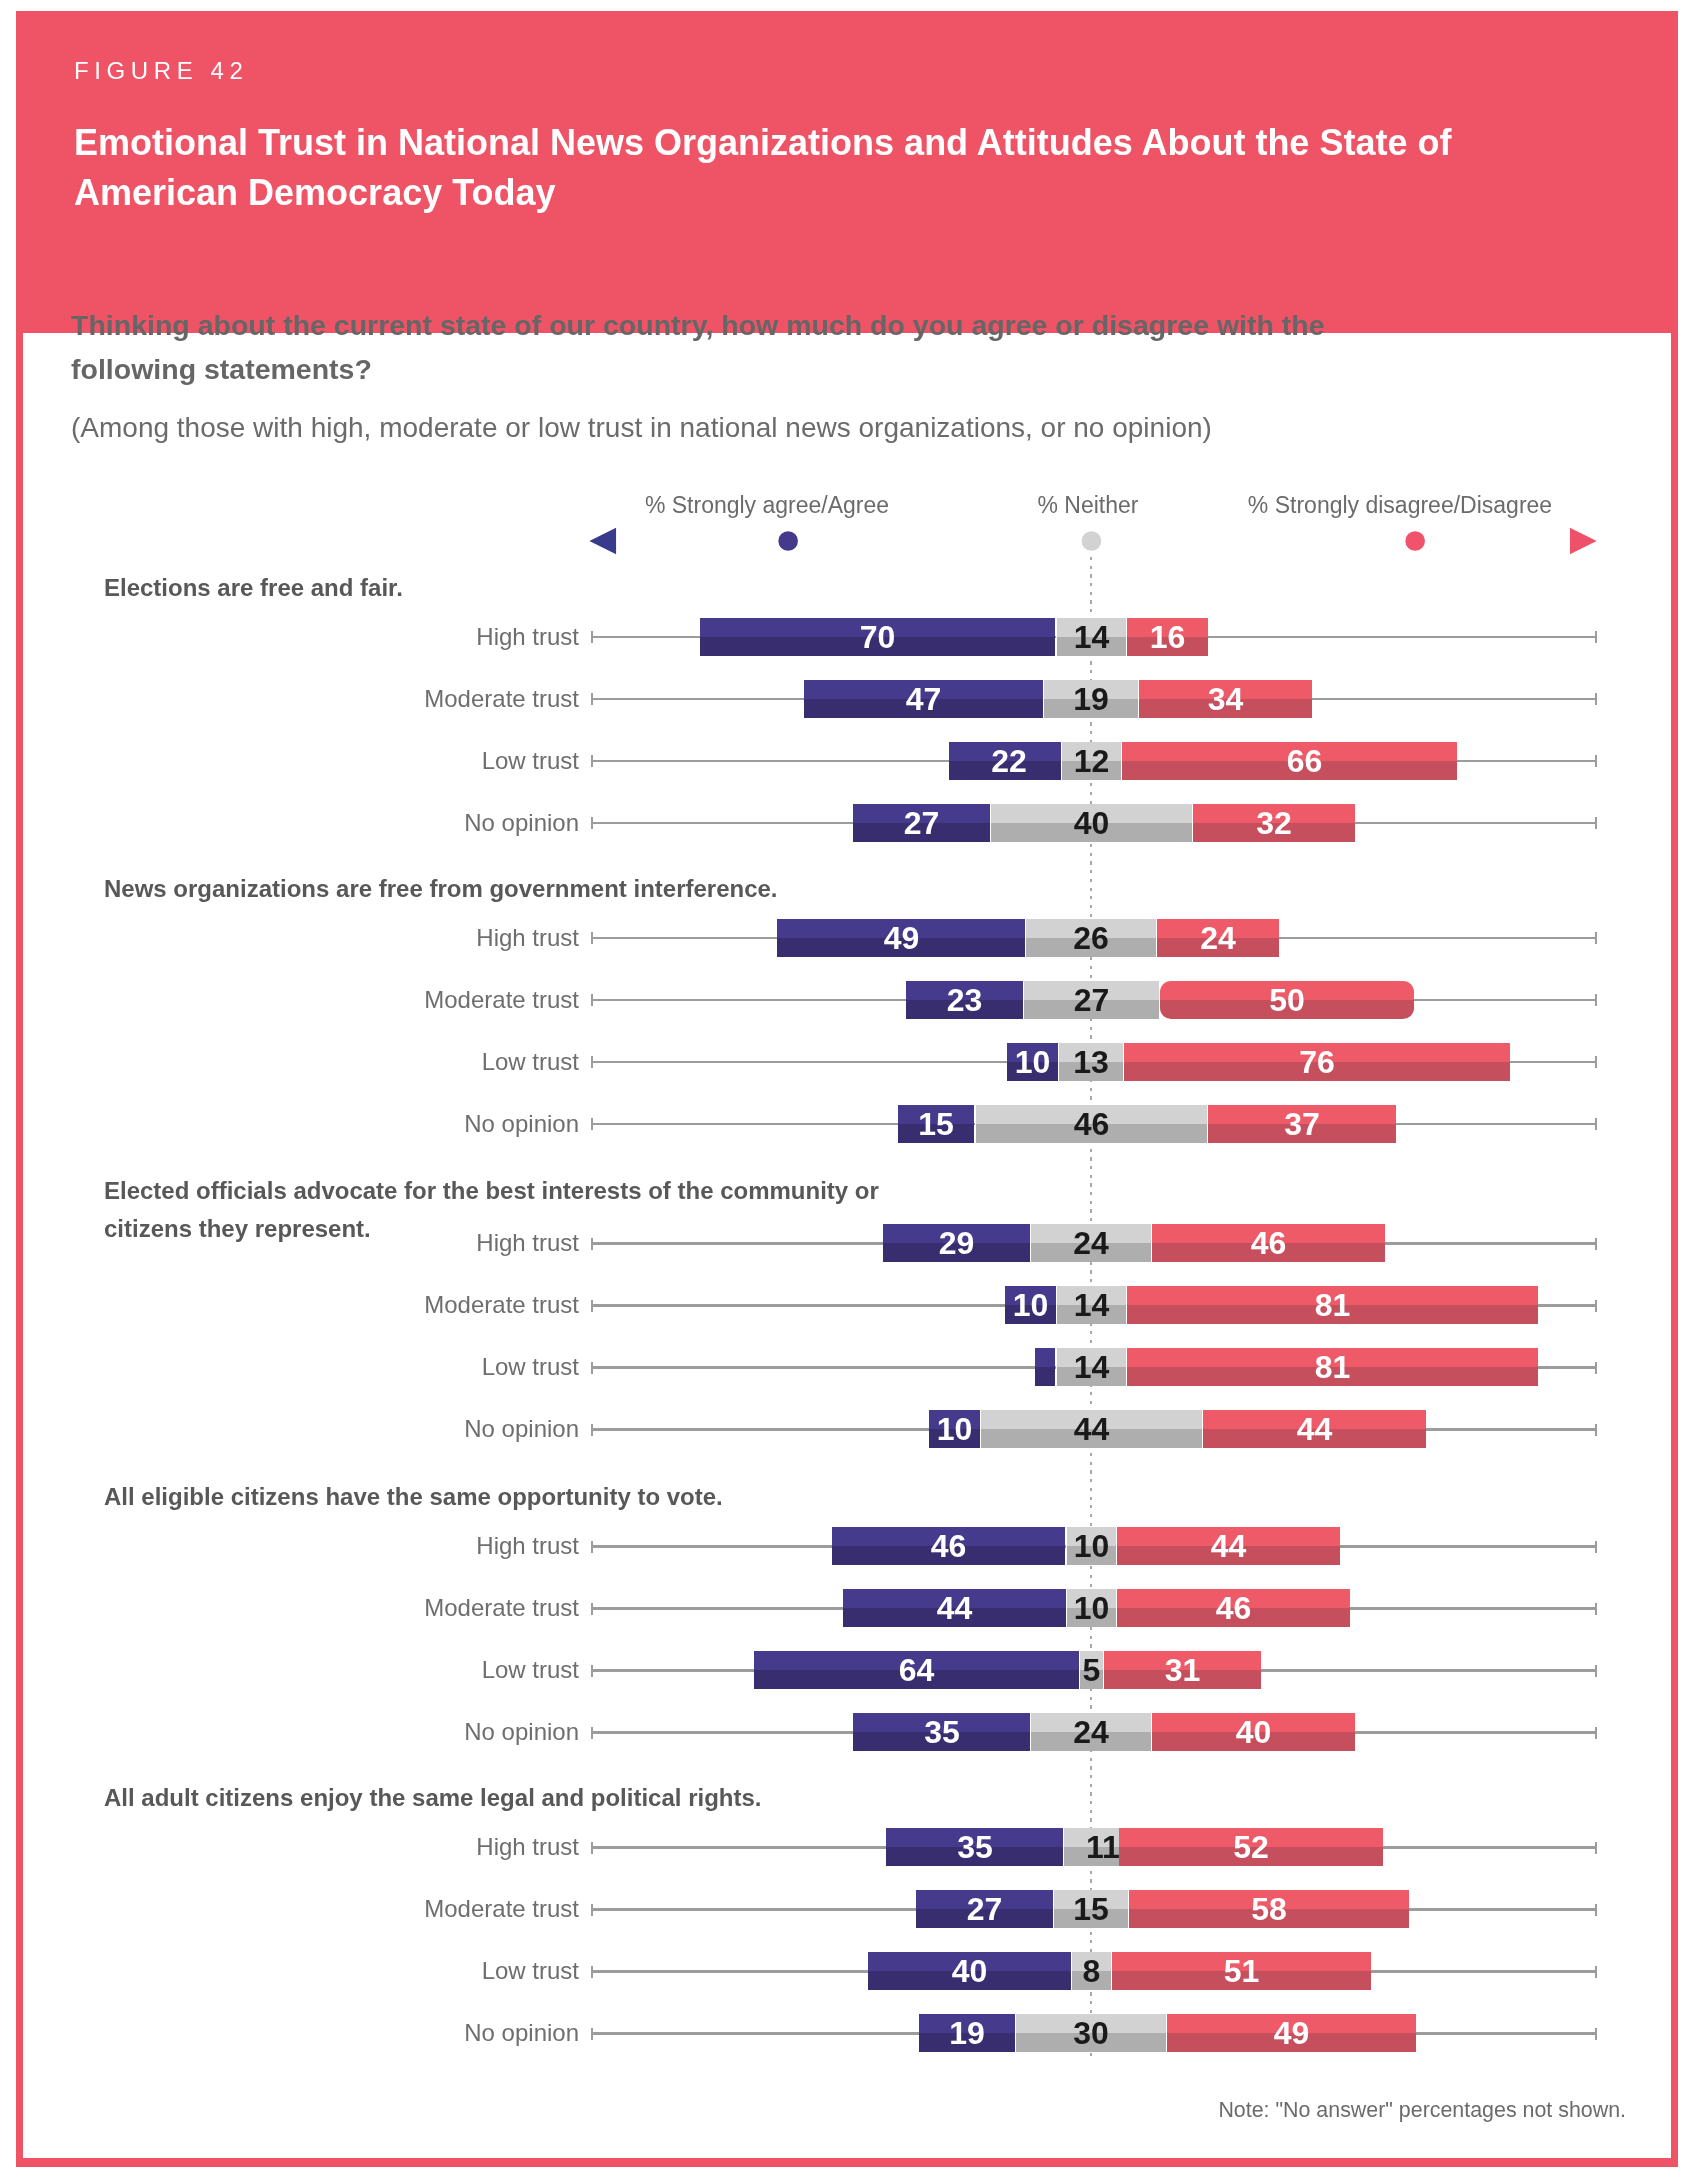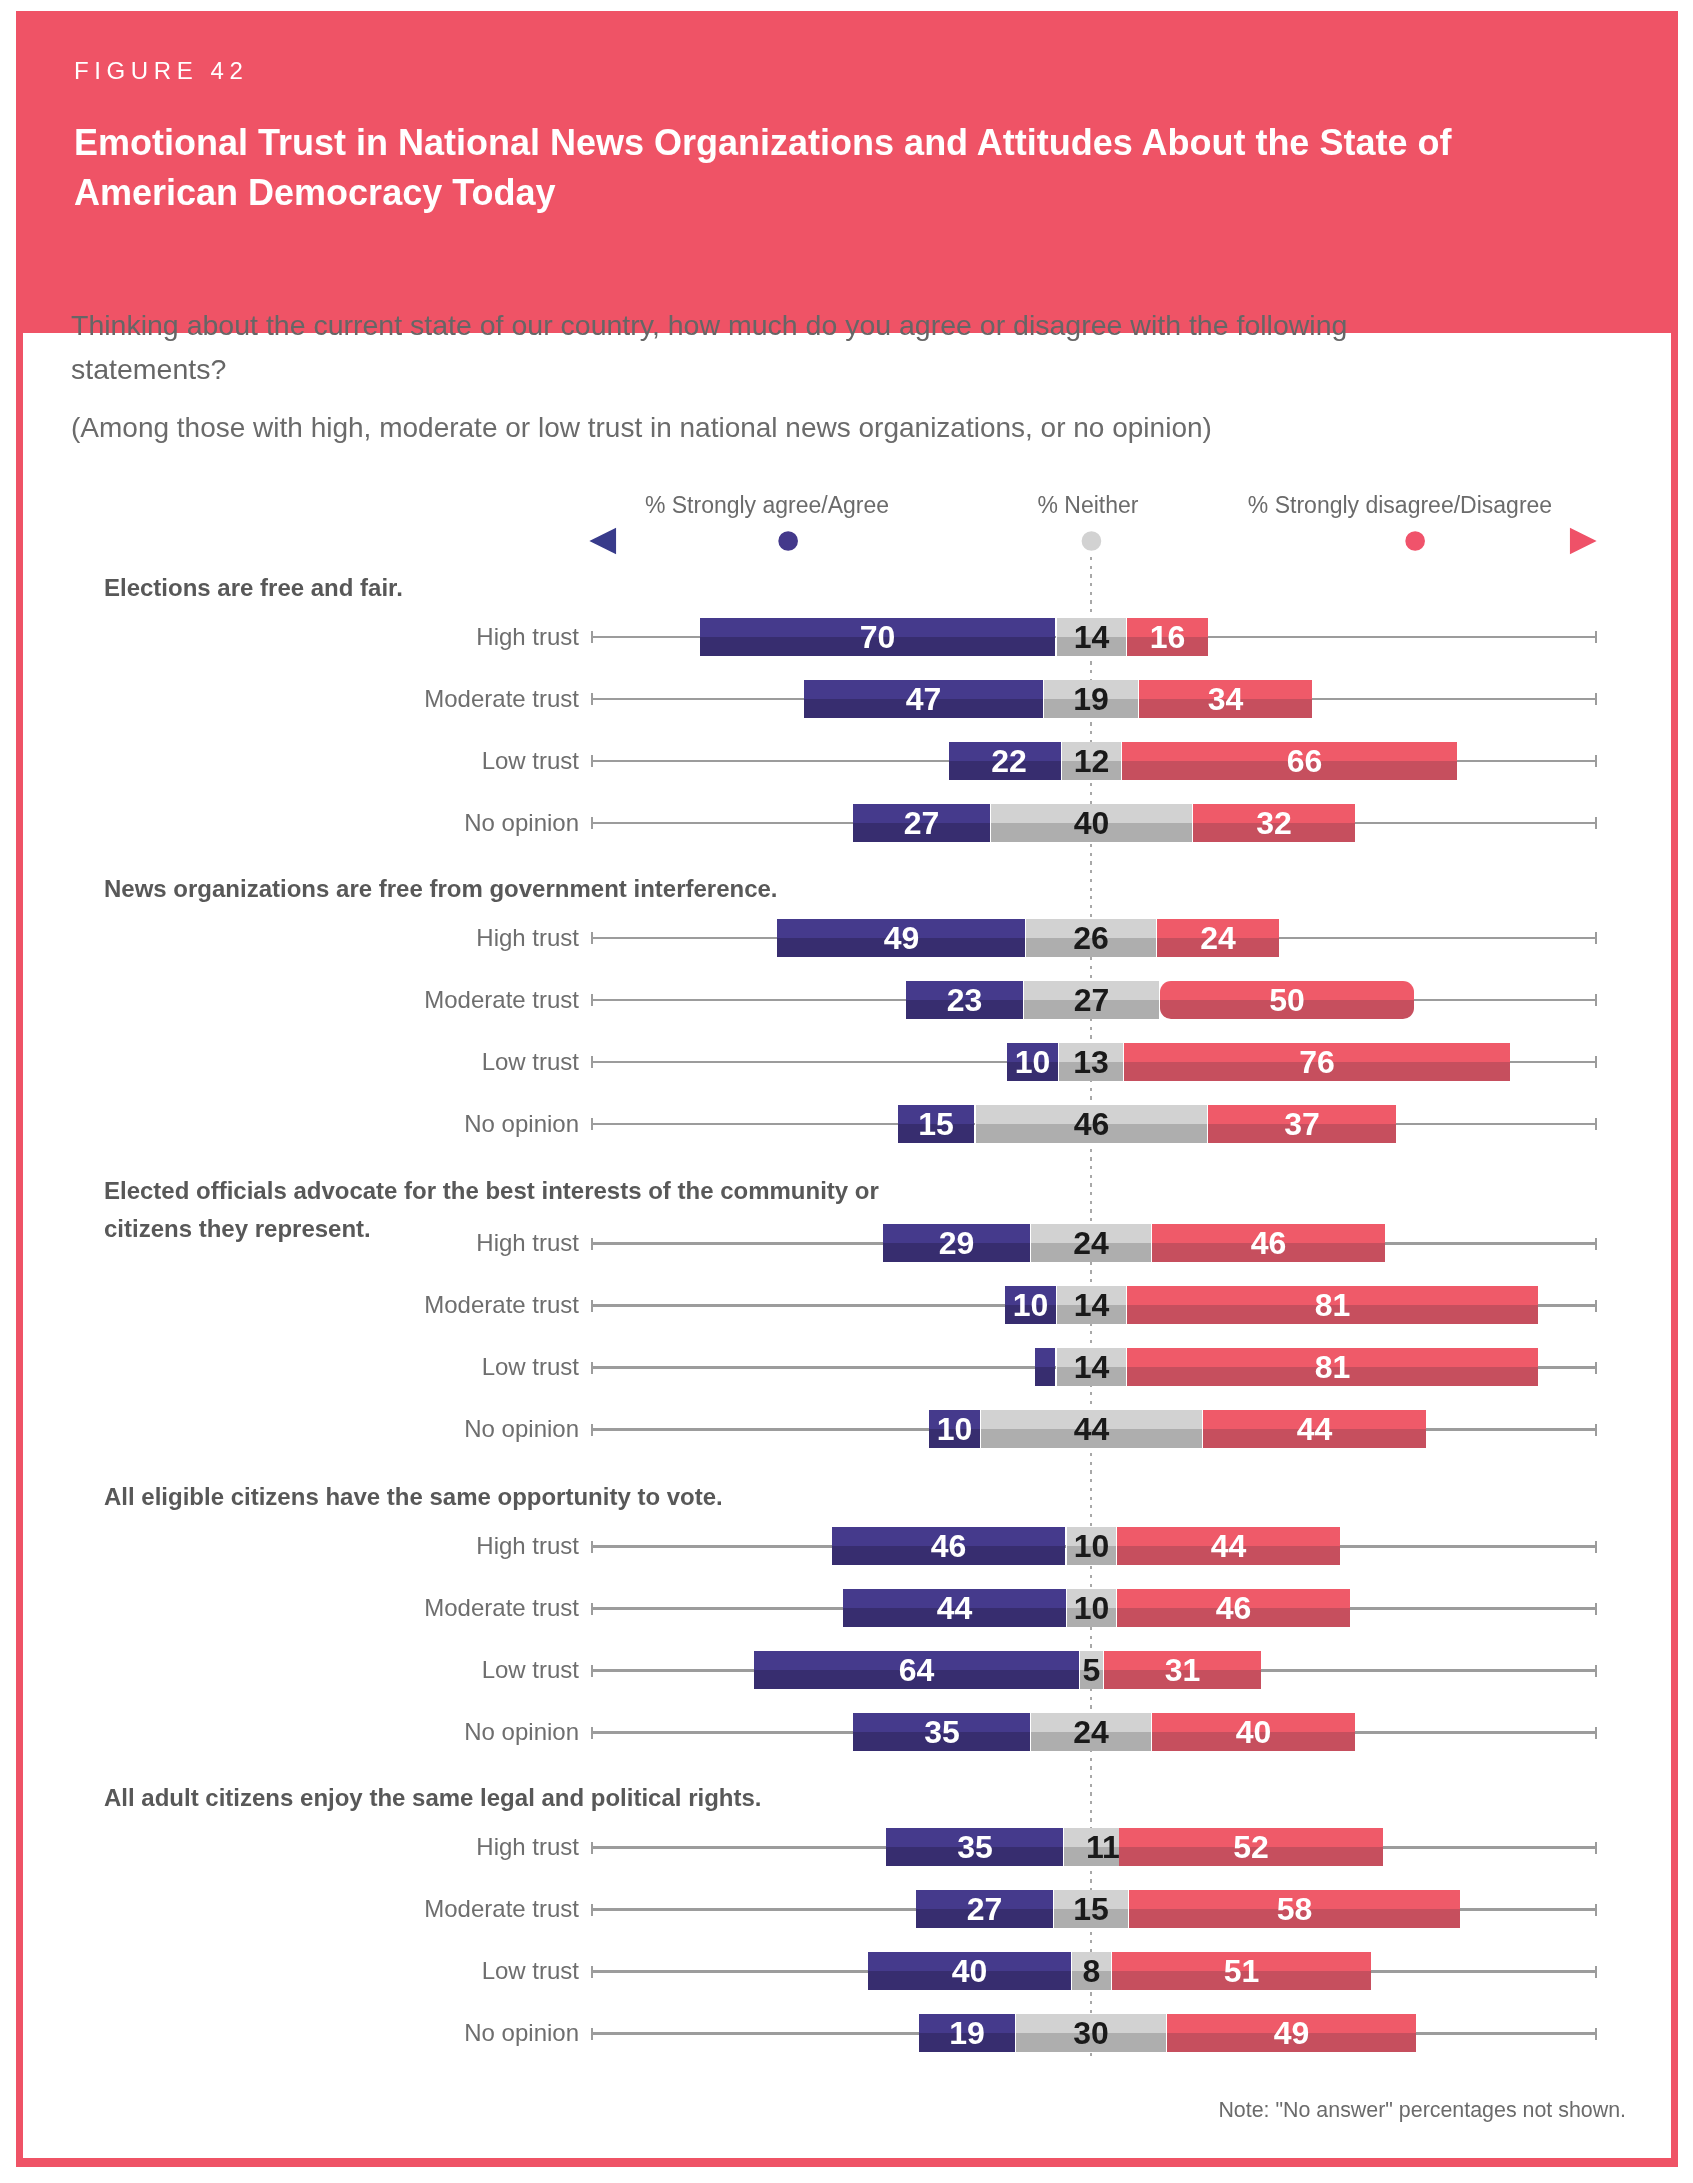--- a/index.html
+++ b/index.html
@@ -11,21 +11,21 @@
     position:absolute;left:16px;top:11px;right:16px;bottom:16px;
     border-left:7.1px solid #EF5366;border-right:7.1px solid #EF5366;border-bottom:9.5px solid #EF5366;
   }
   .fig-header{
     position:absolute;left:16px;top:11px;right:16px;height:322px;
     background:#EF5366;color:#fff;box-sizing:border-box;padding:46px 48px 0 58px;
   }
   .fig-label{font-size:24px;letter-spacing:5.6px;font-weight:500;}
   .fig-title{margin:33px 0 0 0;font-size:36px;line-height:50px;font-weight:bold;max-width:1412px;}
   .question{position:absolute;left:71px;top:303px;width:1356px;margin:0;
-    font-size:28.5px;line-height:44px;font-weight:normal;color:#666;}
+    font-size:28.5px;line-height:44px;font-weight:bold;color:#666;}
   .among{position:absolute;left:71px;top:412px;width:1507px;margin:0;
     font-size:28px;color:#6b6b6b;}
   .lg{position:absolute;top:492px;transform:translateX(-50%);font-size:23px;color:#6b6b6b;white-space:nowrap;}
   .lg.agree{left:767px;} .lg.neither{left:1088px;} .lg.disagree{left:1400px;}
   .legend-arrow{position:absolute;left:583px;top:519px;}
   .centerline{
     position:absolute;left:1090px;top:557px;height:1499px;width:2.4px;
     background-image:repeating-linear-gradient(180deg,#A8A8A8 0 3.2px,transparent 3.2px 8.7px);
   }
   #chart{position:absolute;left:0;top:569px;width:1694px;}
@@ -336,21 +336,21 @@
   </div>
           <div class="row">
     <span class="rlabel">Moderate trust</span>
     <span class="axis"></span>
     <span class="seg agree" style="left: 916px; width: 137px; background: linear-gradient(rgb(69, 58, 140) 0px, rgb(69, 58, 140) 50%, rgb(55, 45, 111) 50%, rgb(55, 45, 111) 100%);">
               <i class="val">27</i>
             </span>
     <span class="seg neither" style="left: 1053px; width: 76px; background: linear-gradient(rgb(210, 210, 210) 0px, rgb(210, 210, 210) 50%, rgb(174, 174, 174) 50%, rgb(174, 174, 174) 100%);">
               <i class="val">15</i>
             </span>
-    <span class="seg disagree" style="left: 1129px; width: 331px; background: linear-gradient(rgb(239, 90, 105) 0px, rgb(239, 90, 105) 50%, rgb(198, 79, 94) 50%, rgb(198, 79, 94) 100%);">
+    <span class="seg disagree" style="left: 1129px; width: 280px; background: linear-gradient(rgb(239, 90, 105) 0px, rgb(239, 90, 105) 50%, rgb(198, 79, 94) 50%, rgb(198, 79, 94) 100%);">
               <i class="val">58</i>
             </span>
   </div>
           <div class="row">
     <span class="rlabel">Low trust</span>
     <span class="axis"></span>
     <span class="seg agree" style="left: 868px; width: 203px; background: linear-gradient(rgb(69, 58, 140) 0px, rgb(69, 58, 140) 50%, rgb(55, 45, 111) 50%, rgb(55, 45, 111) 100%);">
               <i class="val">40</i>
             </span>
     <span class="seg neither" style="left: 1071px; width: 41px; background: linear-gradient(rgb(210, 210, 210) 0px, rgb(210, 210, 210) 50%, rgb(174, 174, 174) 50%, rgb(174, 174, 174) 100%);">

